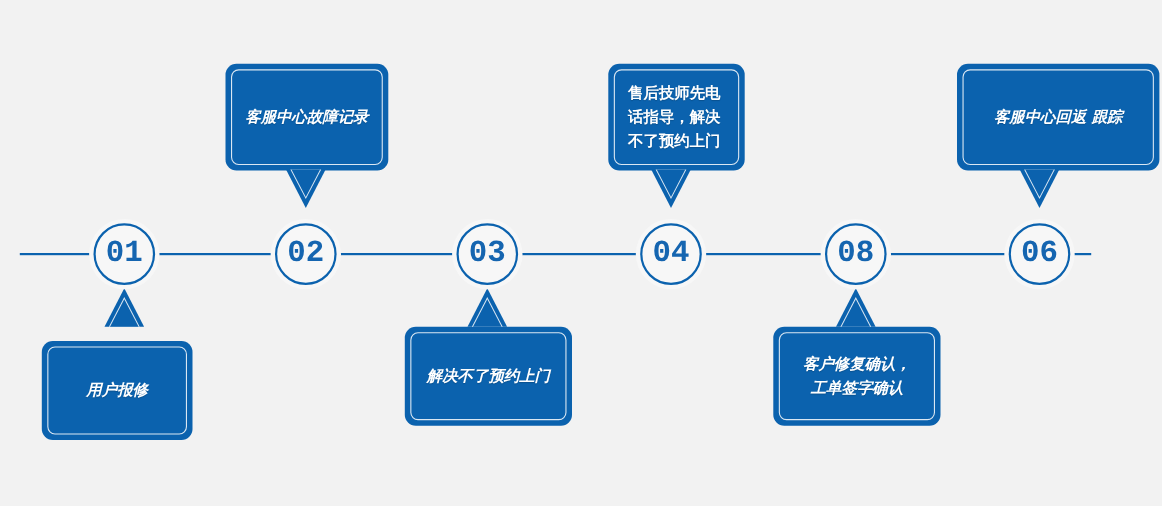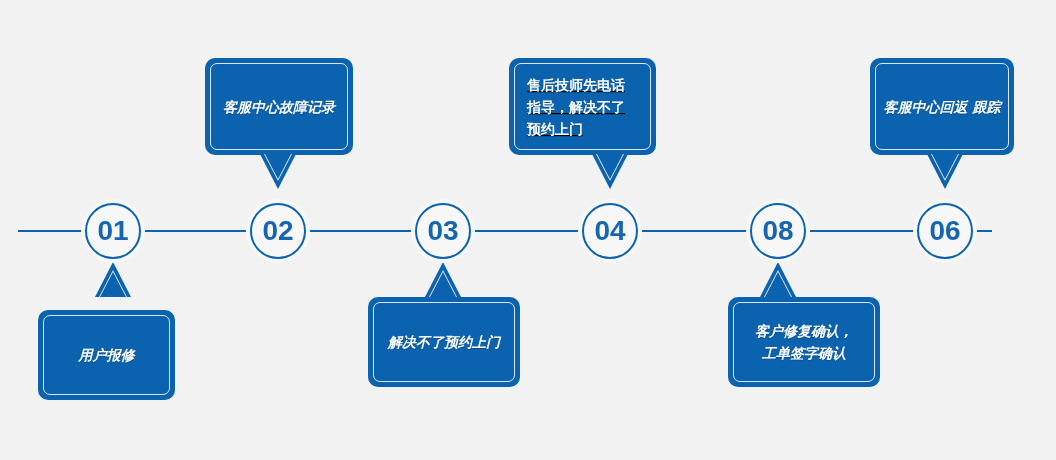--- a/index.html
+++ b/index.html
@@ -48,21 +48,21 @@
     display: flex;
     align-items: center;
     justify-content: center;
   }
   .step-num {
     color: #1565b0;
     font-size: 28px;
     font-weight: 700;
     letter-spacing: 0px;
     line-height: 1;
-    font-family: Liberation Sans, sans-serif;
+    font-family: Liberation Mono, monospace;
   }
 
   
   .bubble {
     position: absolute;
     background: #0b62ae;
     border-radius: 10px;
     box-sizing: border-box;
     display: flex;
     align-items: center;
@@ -185,48 +185,48 @@
   </div>
   <div class="tail up" style="left:425px; top:262px;"></div>
   <div class="tail-line up" style="left:429px; top:270px;"></div>
 
   <div class="step-node" style="left:411px; top:199px;">
     <div class="step-ring">
       <span class="step-num">03</span>
     </div>
   </div>
 
-  <div class="bubble left" style="left:509px; top:58px; width:147px; height:97px;text-decoration:underline;">
+  <div class="bubble left" style="left:553px; top:58px; width:124px; height:97px;">
     <span class="inner-border"></span>
     <span class="label">售后技师先电话指导，解决不了预约上门</span>
   </div>
   <div class="tail down" style="left:592px; top:154px;"></div>
   <div class="tail-line down" style="left:596px; top:154px;"></div>
 
   <div class="step-node" style="left:578px; top:199px;">
     <div class="step-ring">
       <span class="step-num">04</span>
     </div>
   </div>
 
-  <div class="bubble center" style="left:728px; top:297px; width:152px; height:90px;">
+  <div class="bubble center" style="left:703px; top:297px; width:152px; height:90px;">
     <span class="inner-border"></span>
     <span class="label">客户修复确认，
 工单签字确认</span>
   </div>
   <div class="tail up" style="left:760px; top:262px;"></div>
   <div class="tail-line up" style="left:764px; top:270px;"></div>
 
   <div class="step-node" style="left:746px; top:199px;">
     <div class="step-ring">
       <span class="step-num">08</span>
     </div>
   </div>
 
-  <div class="bubble center" style="left:870px; top:58px; width:144px; height:97px;">
+  <div class="bubble center" style="left:870px; top:58px; width:184px; height:97px;">
     <span class="inner-border"></span>
     <span class="label">客服中心回返 跟踪</span>
   </div>
   <div class="tail down" style="left:927px; top:154px;"></div>
   <div class="tail-line down" style="left:931px; top:154px;"></div>
 
   <div class="step-node" style="left:913px; top:199px;">
     <div class="step-ring">
       <span class="step-num">06</span>
     </div>

